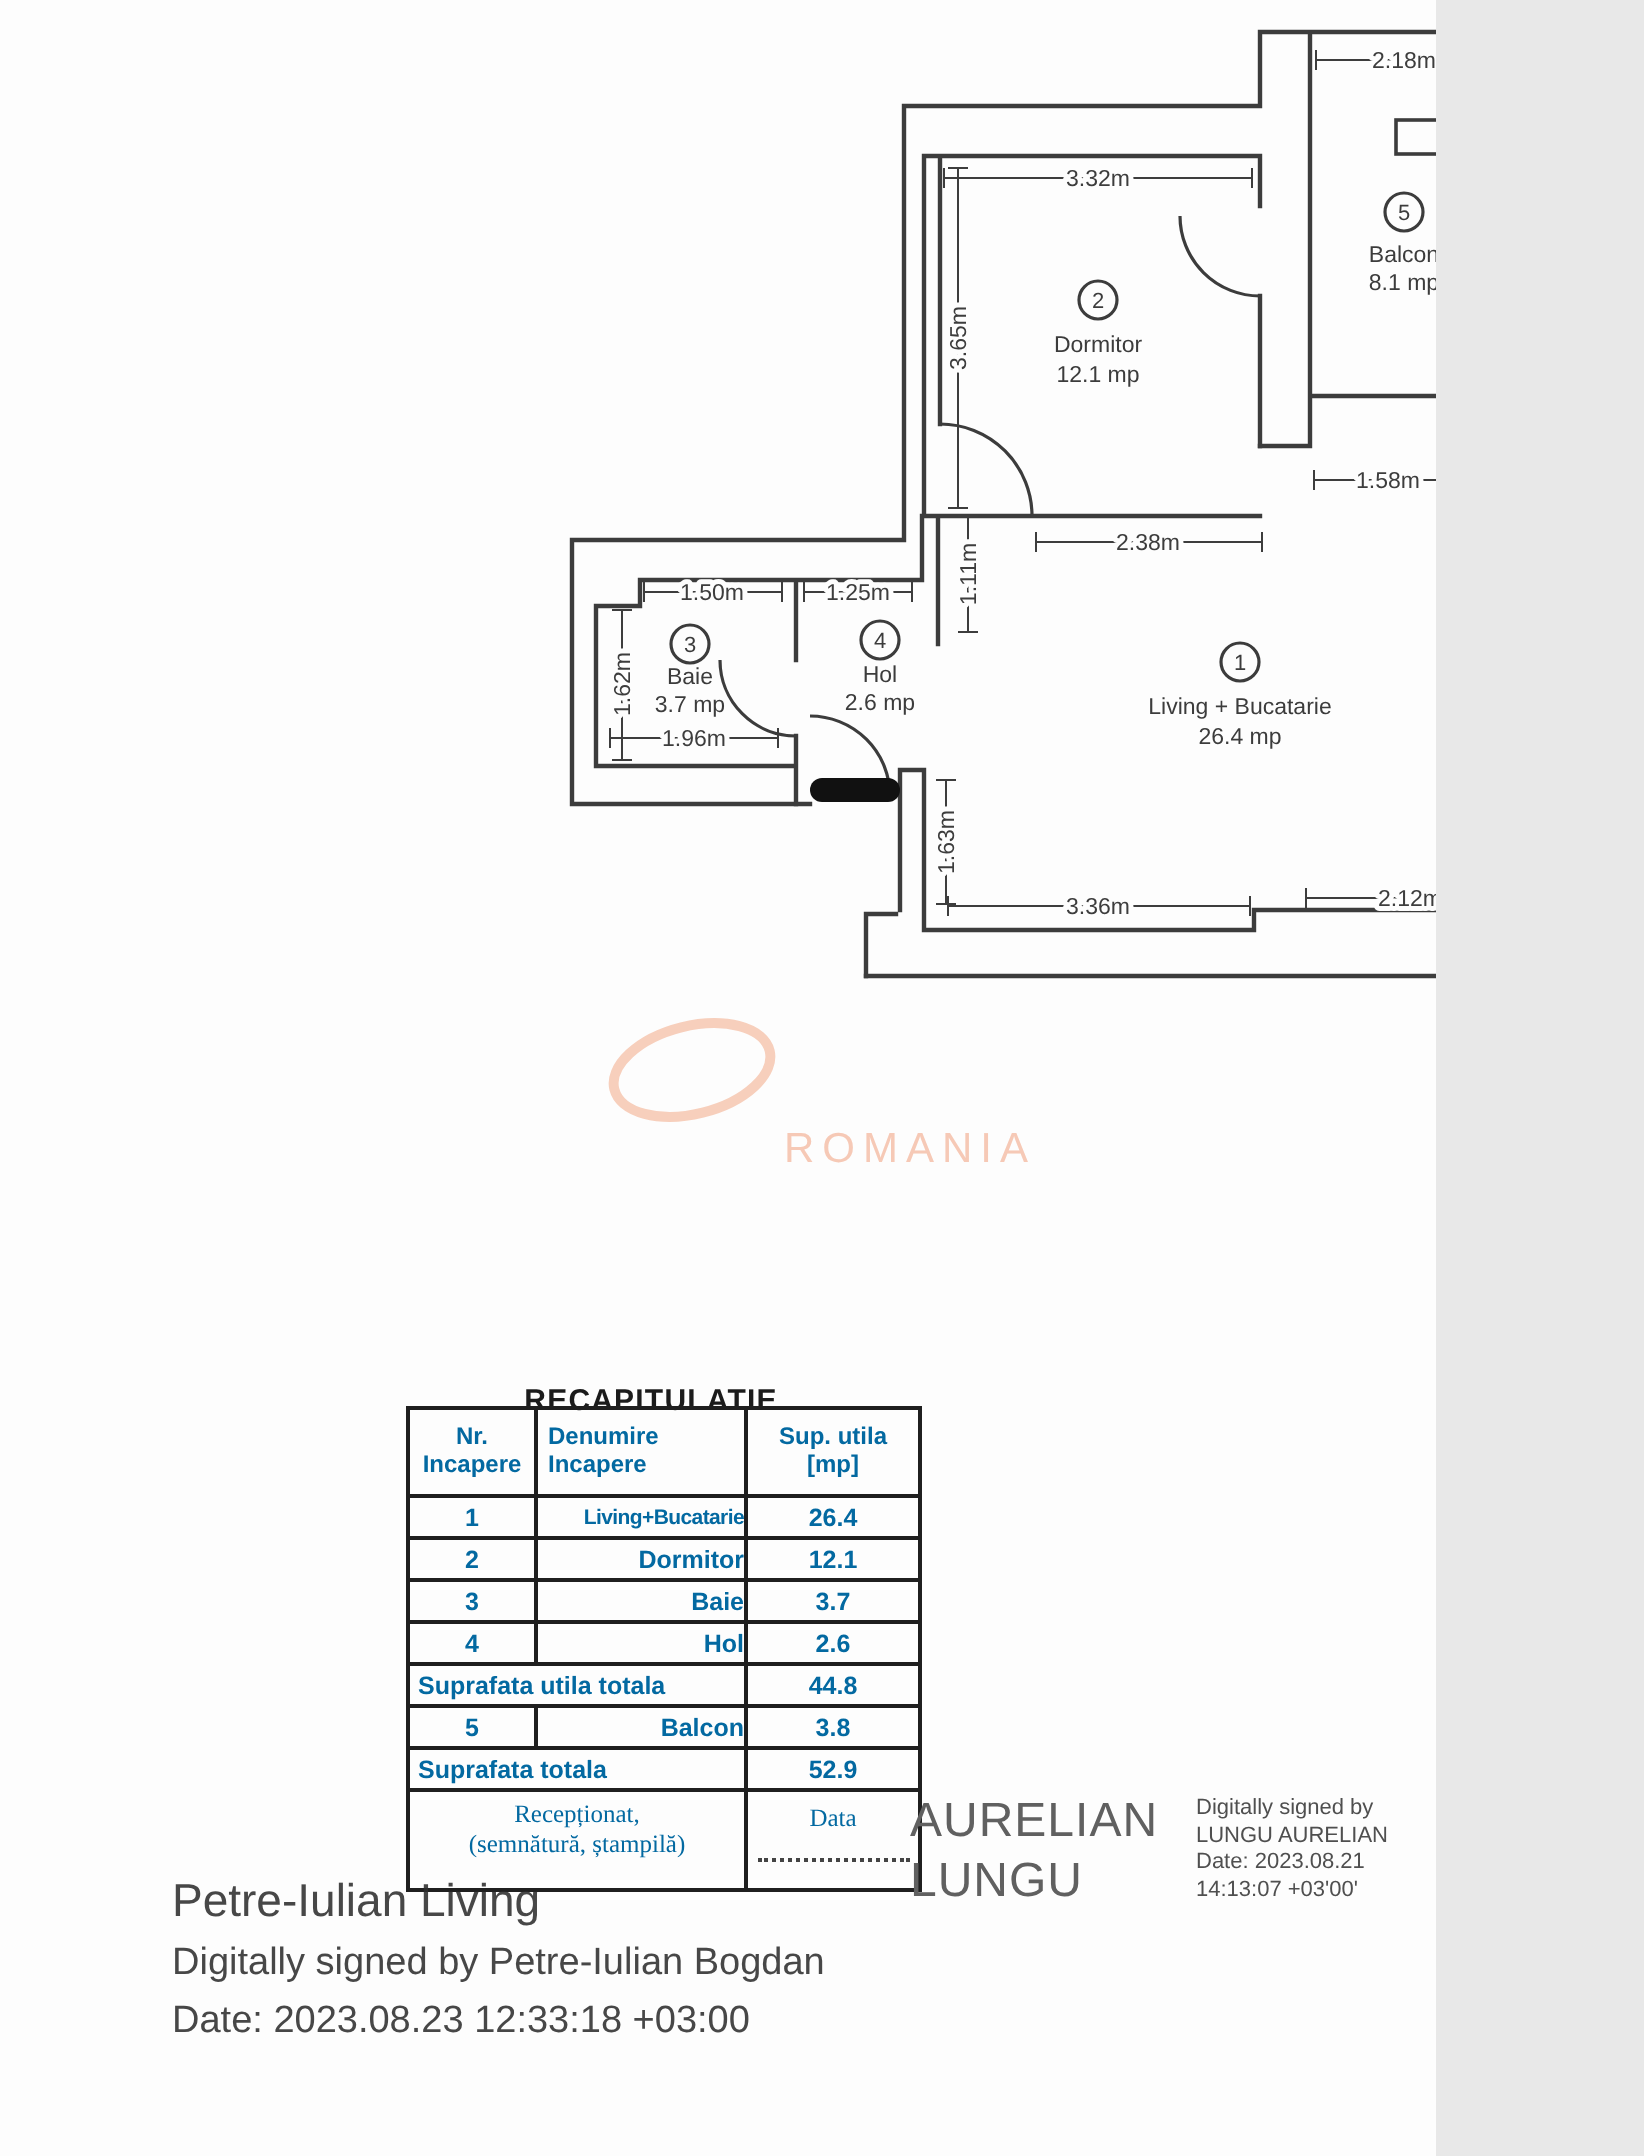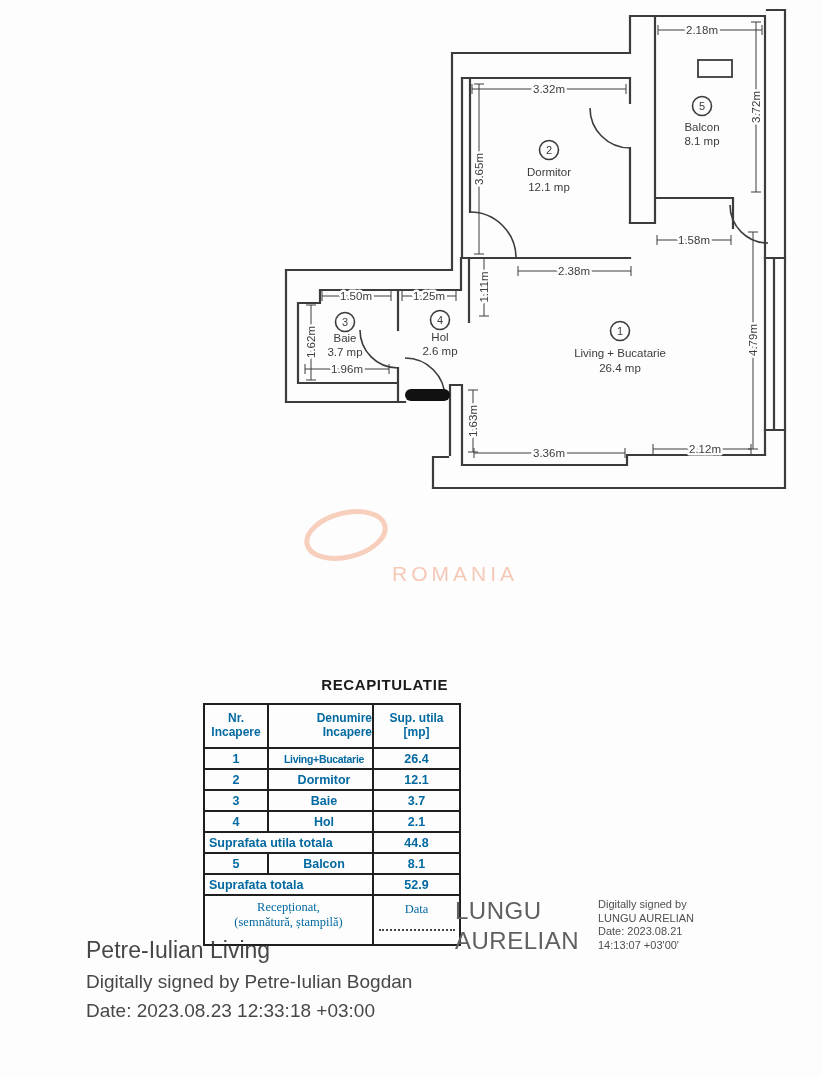--- a/index.html
+++ b/index.html
@@ -1,46 +1,46 @@
 <!DOCTYPE html>
 <html><head>
 <meta charset="utf-8">
 <style>
   html,body{margin:0;padding:0;background:#e8e8e8;}
-  .page{position:relative;width:822px;height:1078px;background:#fdfdfd;overflow:hidden;
+  .page{position:relative;width:718px;height:1078px;background:#fdfdfd;overflow:hidden;
         font-family:"Liberation Sans",sans-serif;}
   svg text{user-select:none;}
 
   
   #plan{position:absolute;left:0;top:0;}
   .wall{stroke:#3c3c3c;stroke-width:2.2;fill:none;stroke-linecap:square;}
   .wall-thin{stroke:#3c3c3c;stroke-width:1.8;fill:none;}
   .door{stroke:#3c3c3c;stroke-width:1.6;fill:none;}
   .dim-line{stroke:#3d3d3d;stroke-width:1;}
   .dim-label{font:11.5px "Liberation Sans",sans-serif;fill:#3d3d3d;text-anchor:middle;
              paint-order:stroke;stroke:#fdfdfd;stroke-width:5px;stroke-linejoin:round;}
   .room-circle{stroke:#3c3c3c;stroke-width:1.6;fill:none;}
   .room-number{font:11px "Liberation Sans",sans-serif;fill:#3c3c3c;text-anchor:middle;}
   .room-name,.room-area{font:11.5px "Liberation Sans",sans-serif;fill:#3c3c3c;text-anchor:middle;}
 
   
   #watermark{position:absolute;left:280px;top:495px;pointer-events:none;}
 
   
-  .recap-title{position:absolute;left:203px;top:676px;width:245px;text-align:right;
+  .recap-title{position:absolute;left:203px;top:692px;width:245px;text-align:center;
                font-size:15px;font-weight:bold;letter-spacing:.6px;color:#1b1b1b;}
   table.recap{position:absolute;left:203px;top:703px;width:245px;border-collapse:collapse;
               table-layout:fixed;color:#0369a1;}
   table.recap td,table.recap th{border:2px solid #1f1f1f;padding:0;overflow:hidden;}
   table.recap .c1{width:62px;} table.recap .c2{width:98px;} table.recap .c3{width:85px;margin-left:40px;}
   table.recap th{height:42px;font-size:12px;font-weight:bold;line-height:1.15;
                  white-space:pre-line;vertical-align:middle;}
   table.recap th.c2{text-align:left;padding-left:5px;}
   table.recap td{height:19px;font-size:12.5px;font-weight:bold;text-align:center;}
-  table.recap td.name{text-align:center;padding-left:7px;}
+  table.recap td.name{text-align:right;padding-left:7px;}
   table.recap tr.r1 td.name{font-size:10.5px;letter-spacing:-.3px;}
   table.recap td.total-label{text-align:left;padding-left:4px;font-size:12.5px;}
   .sig-cell{height:52px !important;font-weight:normal !important;
             font-family:"Liberation Serif",serif;font-size:11px;line-height:1.12;text-align:center;}
   .sig-cell .ln{display:block;}
   .data-cell{height:52px !important;font-family:"Liberation Serif",serif;
              font-weight:normal !important;font-size:14px;}
   .data-cell .val{font-size:15px;}
   .rec-cell{height:42px !important;font-weight:normal !important;
             font-family:"Liberation Serif",serif;font-size:11px;text-align:center;vertical-align:top;
@@ -219,21 +219,21 @@
     <ellipse cx="66" cy="40" rx="40" ry="22" fill="none" stroke="#f7cfbc" stroke-width="5" transform="rotate(-14 66 40)"></ellipse>
     <text x="175" y="86" text-anchor="middle" font-size="21" letter-spacing="4" fill="#f6c9b6" font-family="Liberation Sans, sans-serif" id="wm-text">ROMANIA</text>
   </svg>
 
   <div class="recap-title">RECAPITULATIE</div>
   <table class="recap">
     <tbody>
       <tr>
         <th class="c1" style="white-space: pre-line;">Nr.
 Incapere</th>
-        <th class="c2" style="white-space: pre-line; text-align: right;">Denumire
+        <th class="c2" style="white-space: pre-line;">Denumire
 Incapere</th>
         <th class="c3" style="white-space: pre-line;">Sup. utila
 [mp]</th>
       </tr>
       <tr class="r1">
         <td>1</td>
         <td class="name">Living+Bucatarie</td>
         <td>26.4</td>
       </tr>
       <tr>
@@ -242,30 +242,30 @@
         <td>12.1</td>
       </tr>
       <tr>
         <td>3</td>
         <td class="name">Baie</td>
         <td>3.7</td>
       </tr>
       <tr>
         <td>4</td>
         <td class="name">Hol</td>
-        <td>2.1</td>
+        <td>2.6</td>
       </tr>
       <tr>
         <td colspan="2" class="total-label">Suprafata utila totala</td>
         <td>44.8</td>
       </tr>
       <tr>
         <td>5</td>
         <td class="name">Balcon</td>
-        <td>8.1</td>
+        <td>3.8</td>
       </tr>
       <tr>
         <td colspan="2" class="total-label">Suprafata totala</td>
         <td>52.9</td>
       </tr>
       <tr>
         <td colspan="2" class="rec-cell">
           <div>Recepționat,</div>
           <div>(semnătură, ștampilă)</div>
         </td>
@@ -277,22 +277,22 @@
     </tbody>
   </table>
 
   <div class="sig-left">
     <div class="big">Petre-Iulian Living</div>
     <div class="small">Digitally signed by Petre-Iulian Bogdan</div>
     <div class="small">Date: 2023.08.23 12:33:18 +03:00</div>
   </div>
 
   <div class="sig-right-name">
+    <div>AURELIAN</div>
     <div>LUNGU</div>
-    <div>AURELIAN</div>
   </div>
   <div class="sig-right-details">
     <div>Digitally signed by</div>
     <div>LUNGU AURELIAN</div>
     <div>Date: 2023.08.21</div>
     <div>14:13:07 +03'00'</div>
   </div>
 
 </div>
 

